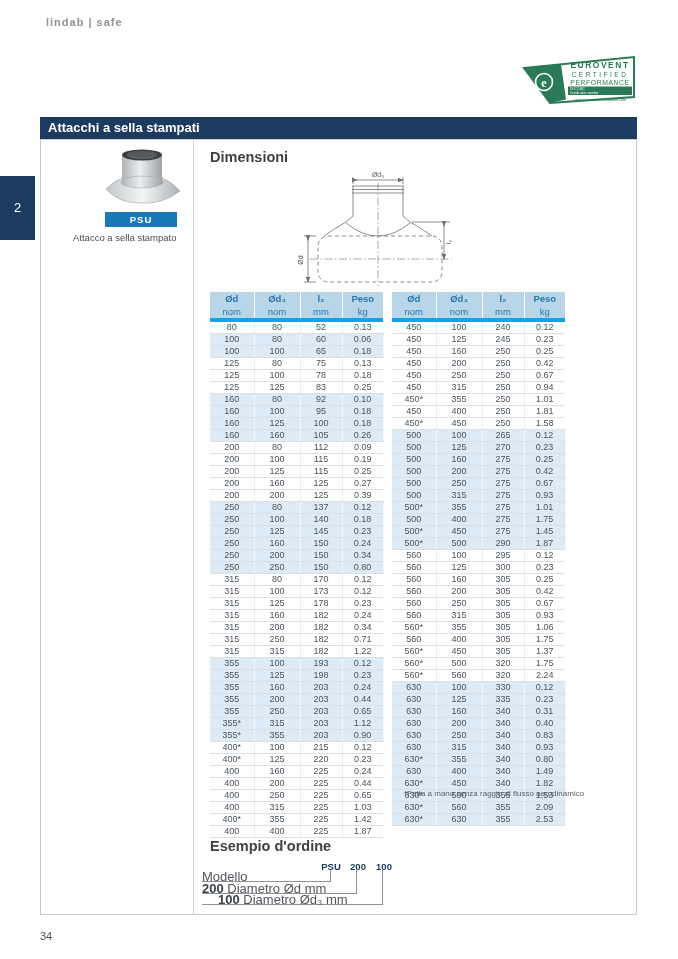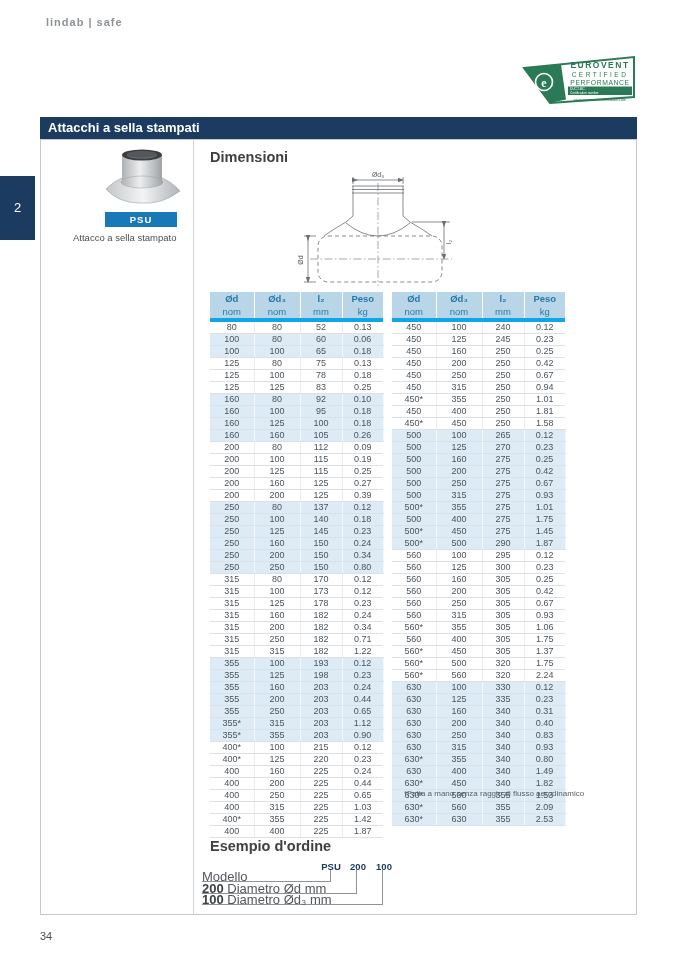--- a/index.html
+++ b/index.html
@@ -84,21 +84,21 @@
   .oc-1 { left:318px; width:26px; }
   .oc-2 { left:348px; width:20px; }
   .oc-3 { left:374px; width:20px; }
   .order-conn { position:absolute; left:202px; top:870px;
     border-bottom:1px solid #8f9396; border-right:1px solid #8f9396; }
   .conn-1 { width:129px; height:12px; }
   .conn-2 { width:155px; height:24px; }
   .conn-3 { width:181px; height:35px; }
   .order-label { position:absolute; left:202px; font-size:13px; color:#52575c; line-height:11px; }
   .order-label b { color:#3d4247; }
-  .ol-1 { top:871px; } .ol-2 { top:883px;text-align:center; } .ol-3 { top:894px; }
+  .ol-1 { top:871px; } .ol-2 { top:883px;text-align:center; } .ol-3 { top:894px;margin-left:16px; }
   .page-number { position:absolute; left:18px; top:930px; font-size:11px; color:#4a4f54;margin-left:22px; }
   .eurovent { position:absolute; left:521px; top:55px; }
 </style>
 </head>
 <body>
 
 <div class="page">
 
   <div class="brand-logo">lindab | safe</div>
 

